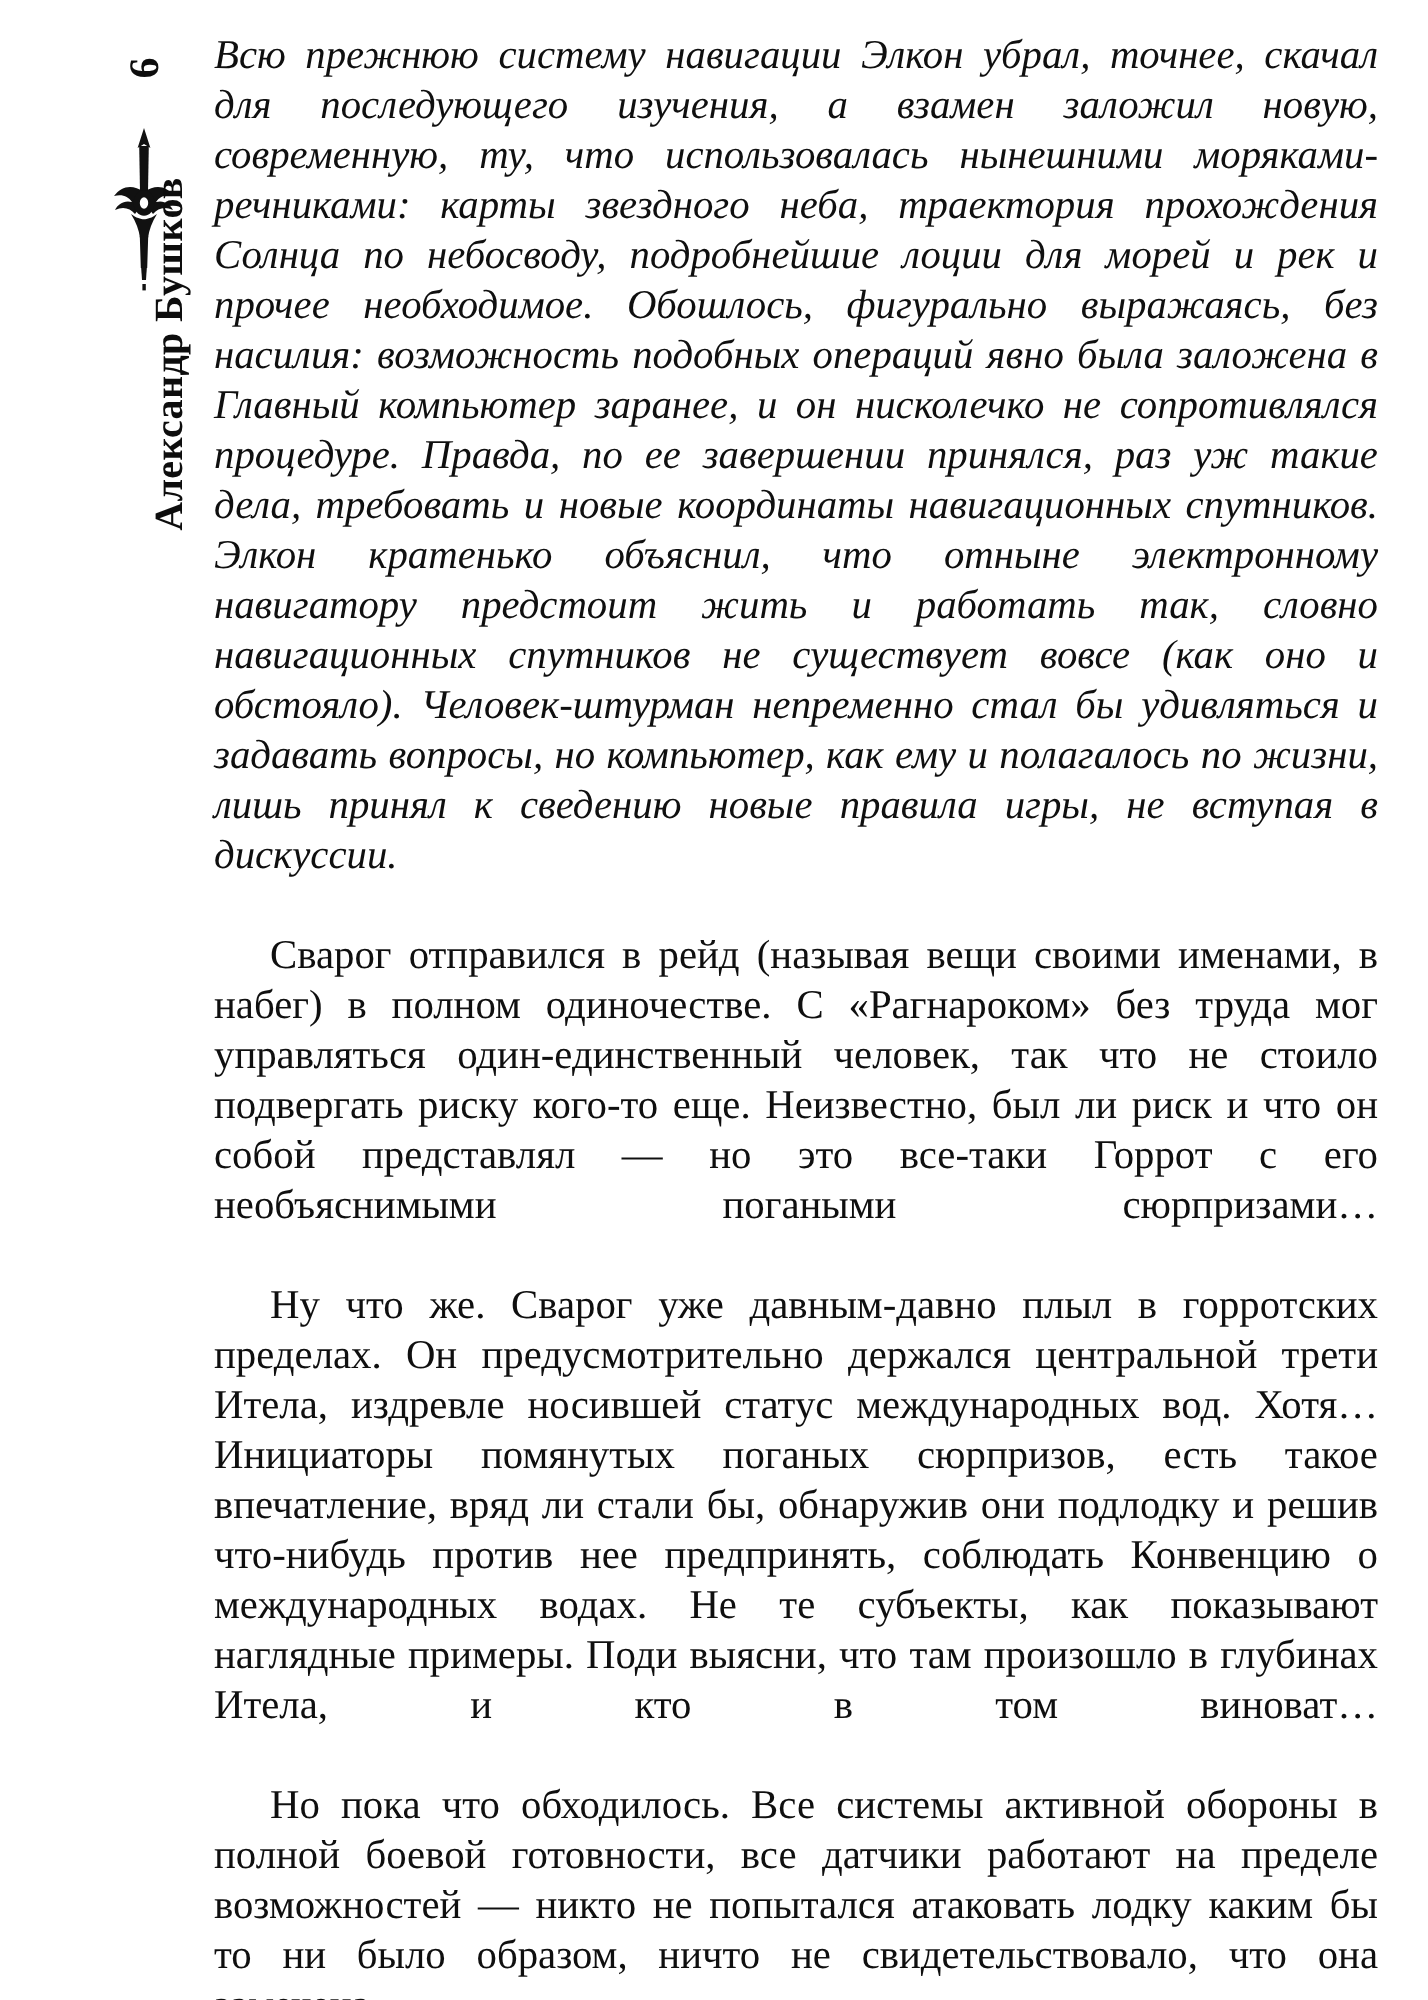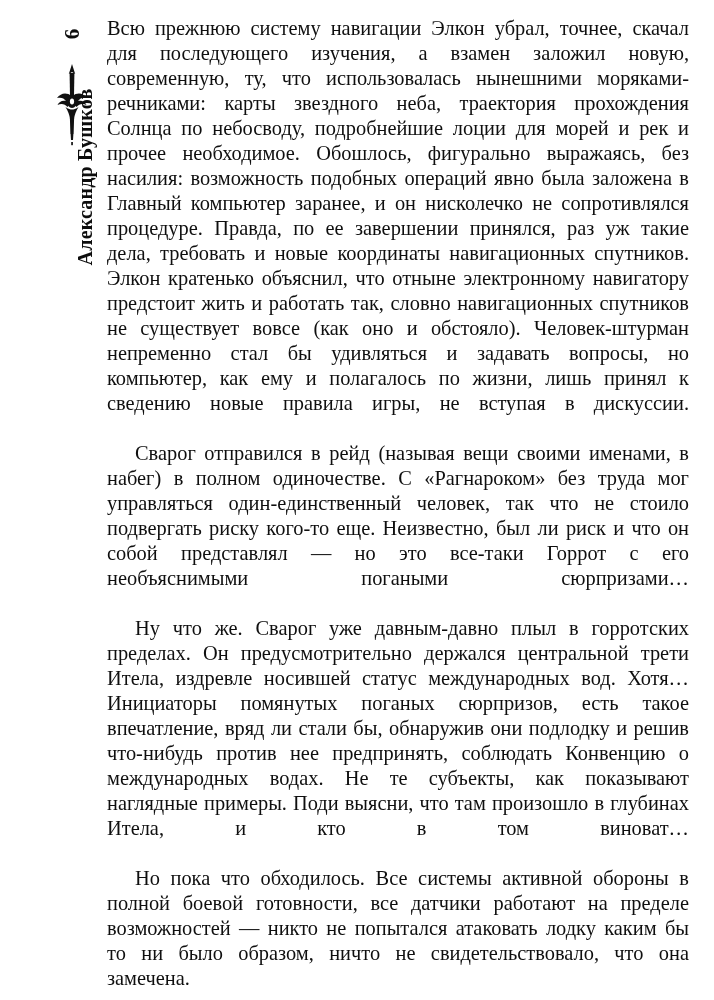--- a/index.html
+++ b/index.html
@@ -93,20 +93,21 @@
     color: #0f0f0f;
     text-align: justify;
     text-indent: 28px;
     hyphens: manual;
     -webkit-hyphens: manual;
     word-spacing: 0.3px;
   }
 
   .para.first {
     text-indent: 0;
+    font-style: italic;
   }
 
   
   .para:after {
     content: "";
     display: inline-block;
     width: 100%;
   }
 </style>
 </head>

